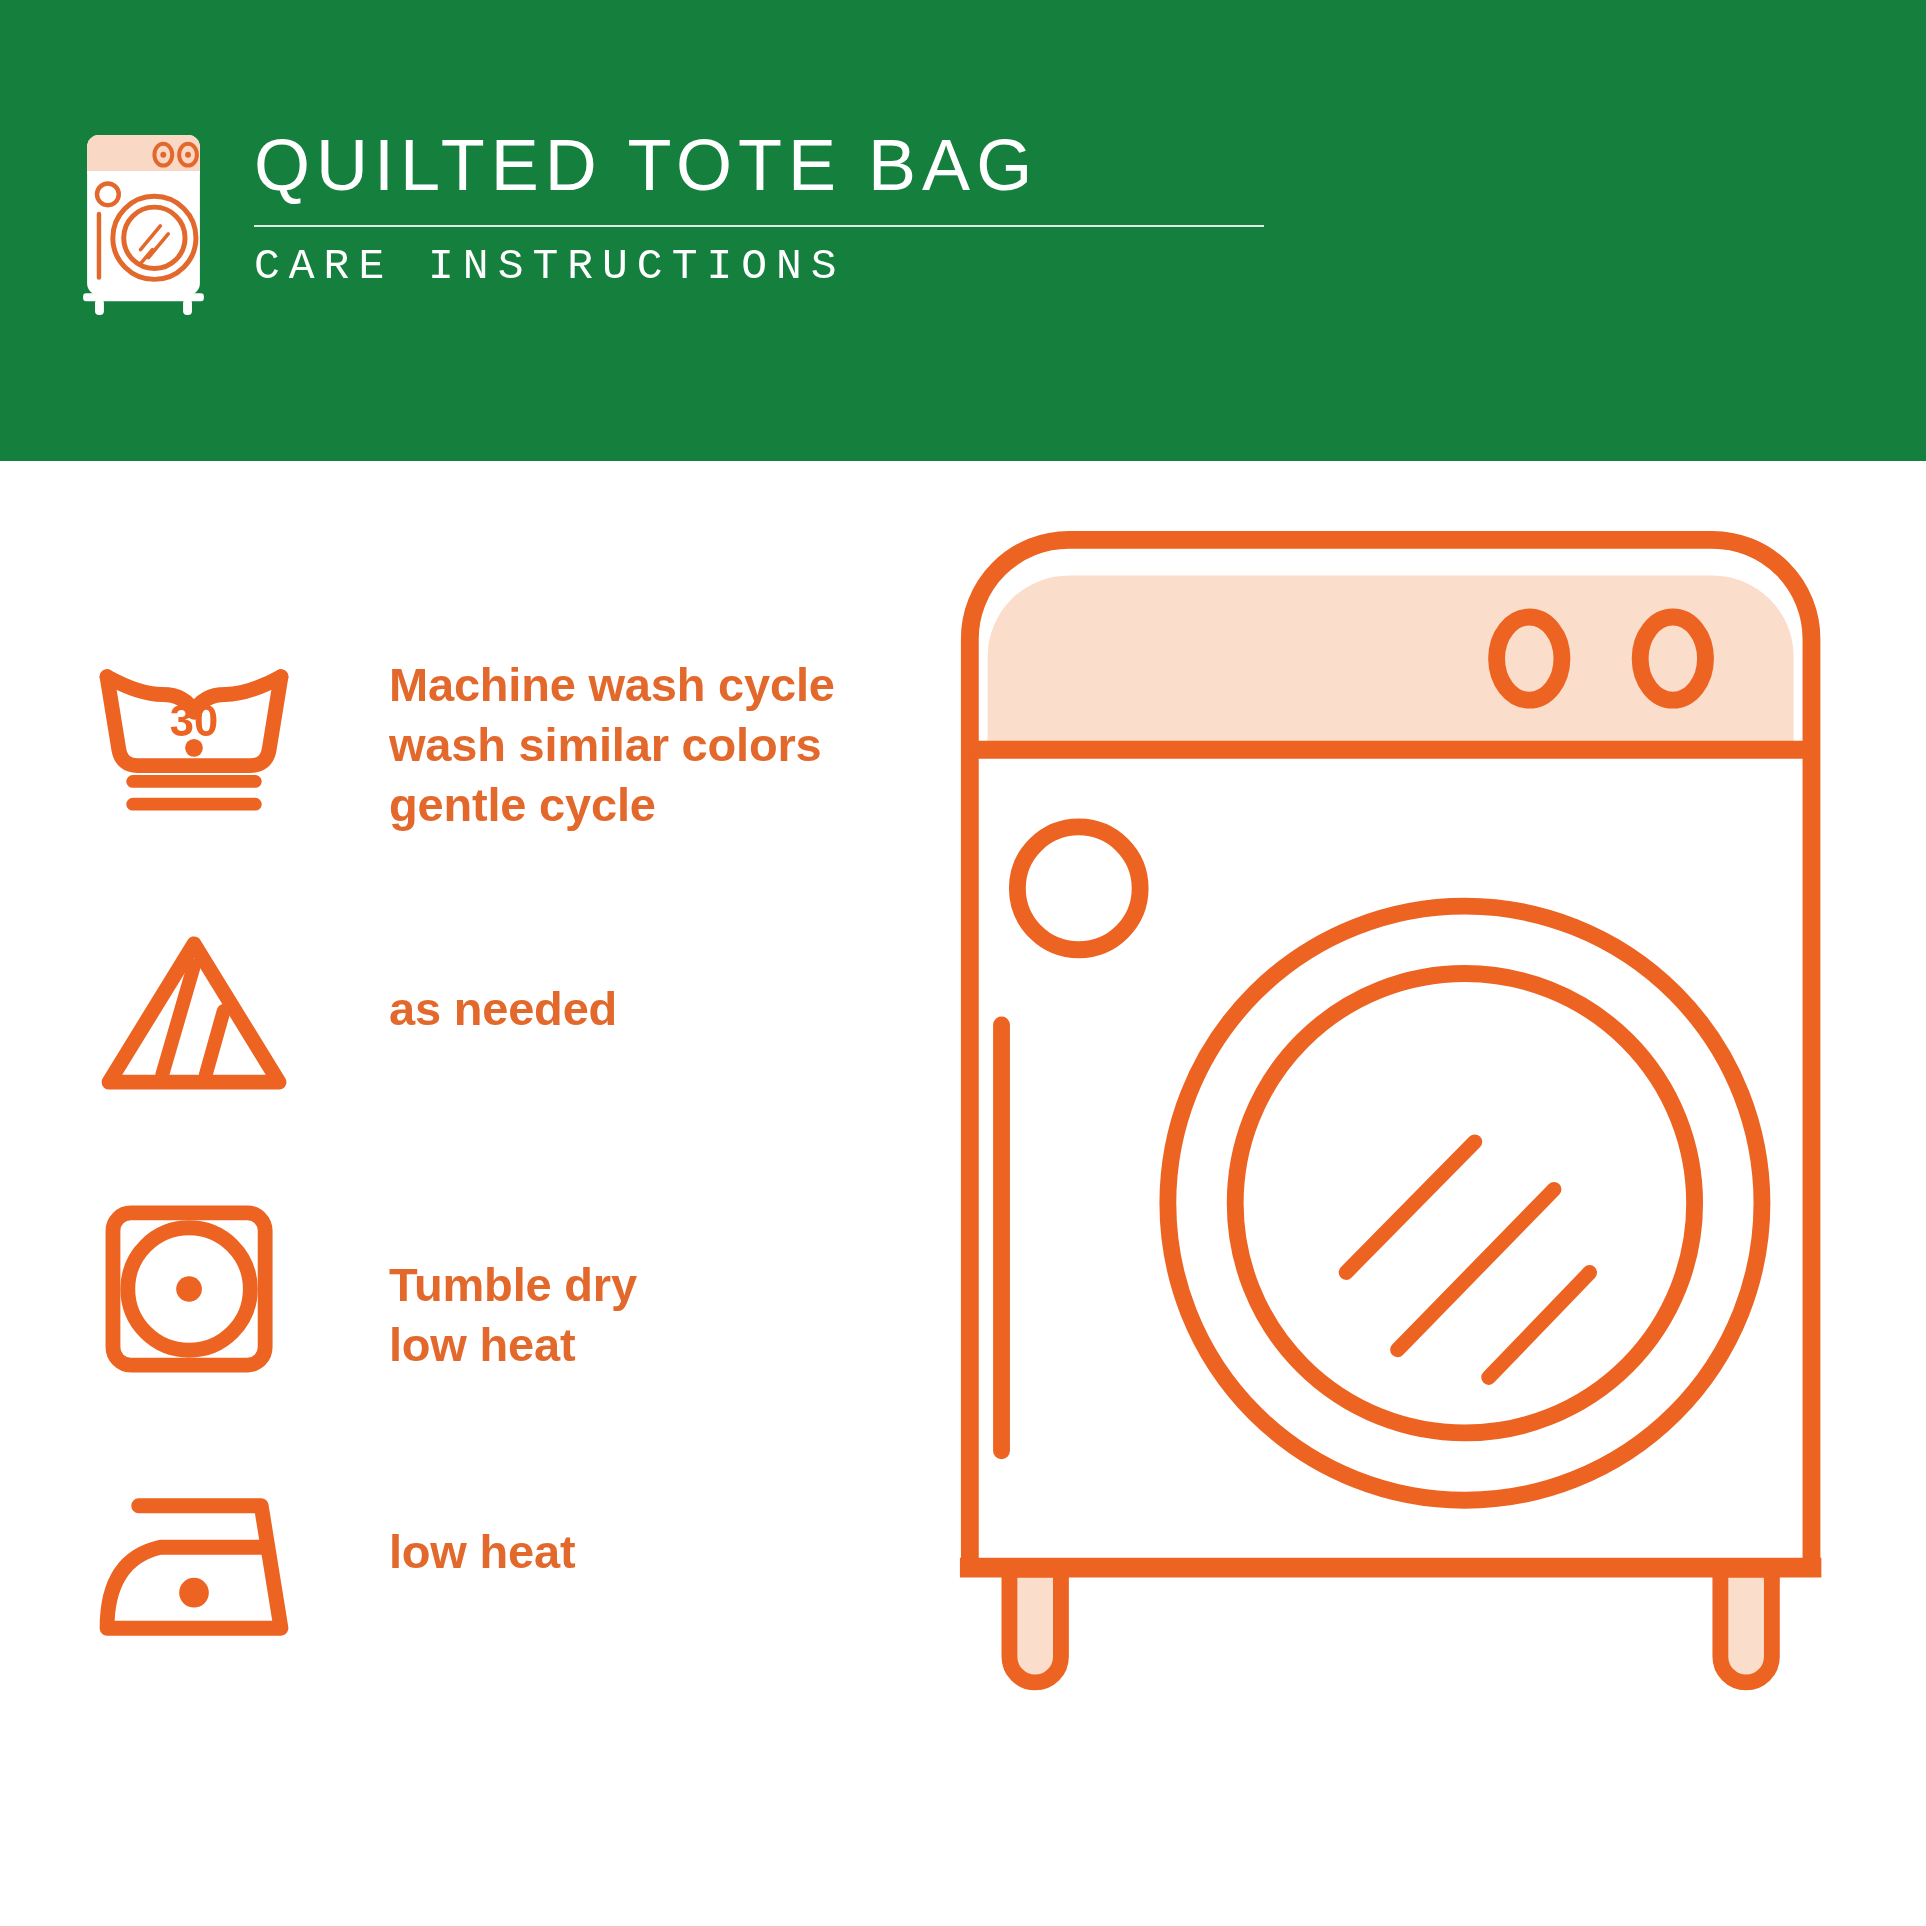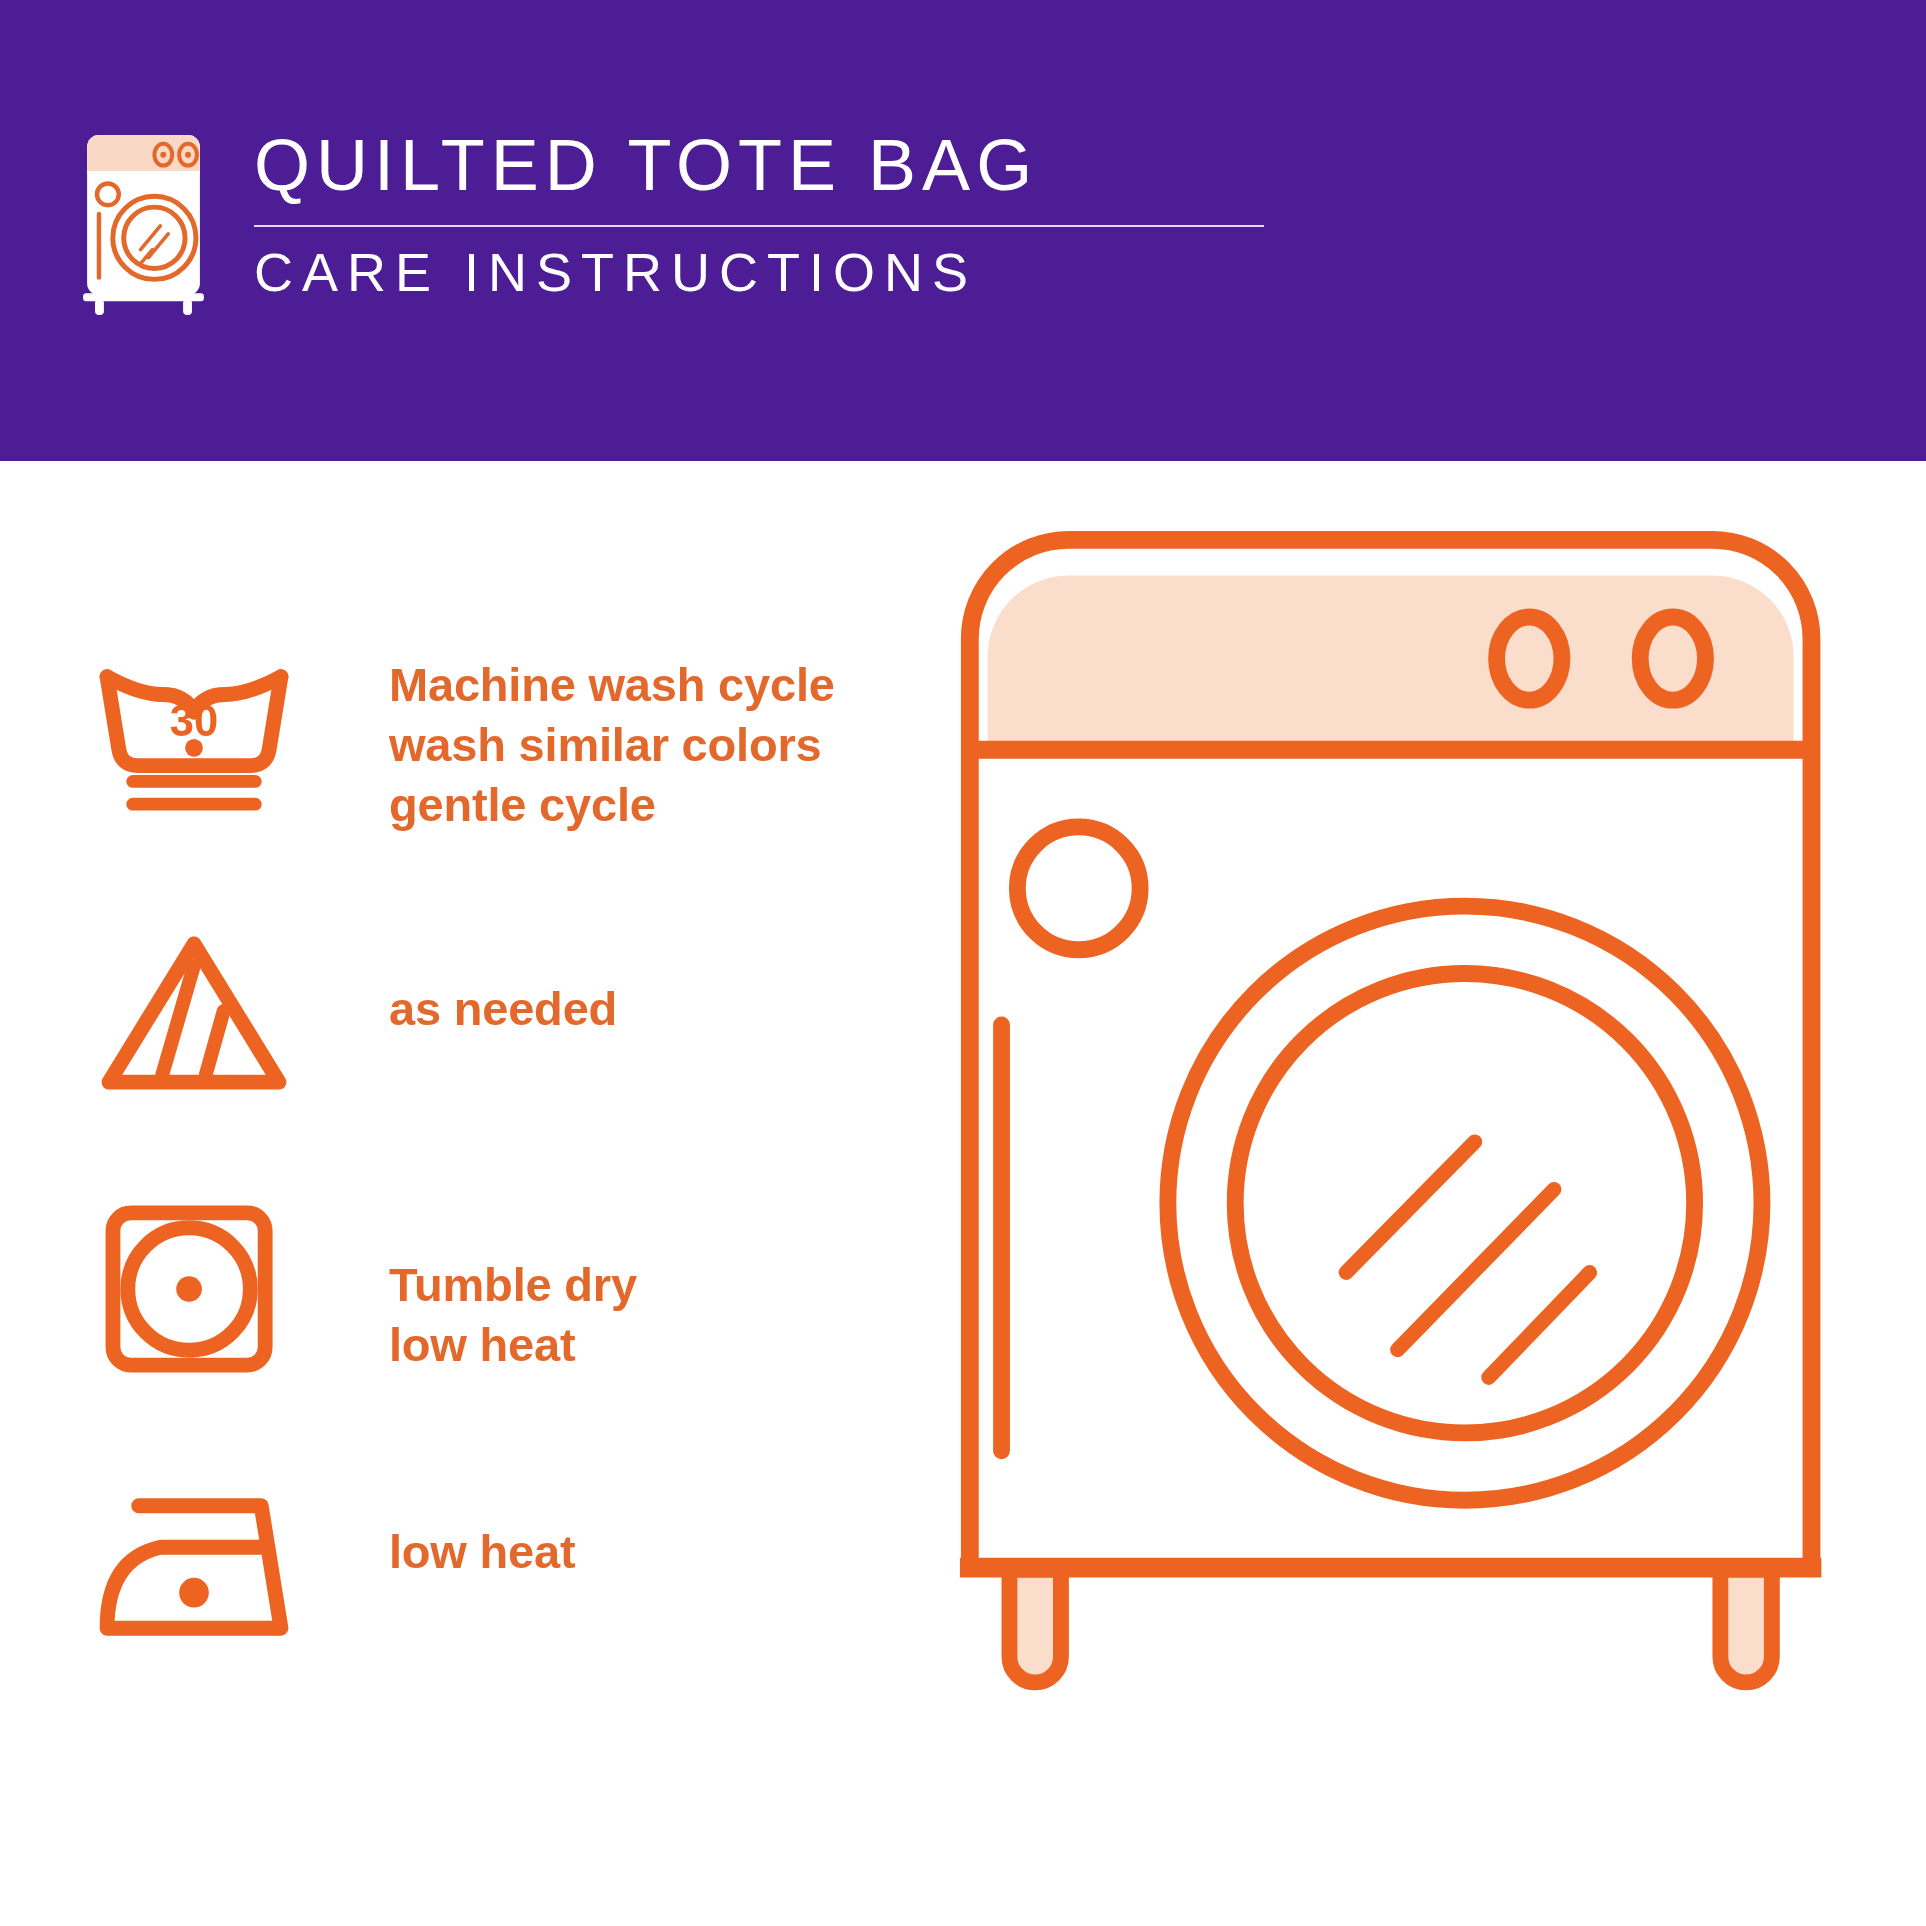--- a/index.html
+++ b/index.html
@@ -6,41 +6,41 @@
   body{
     width:1927px;height:1927px;
     background:#ffffff;
     font-family:"Liberation Sans", sans-serif;
     overflow:hidden;
     position:relative;
   }
   
   #header{
     position:absolute;left:0;top:0;width:1927px;height:461px;
-    background:#4c1d95;
+    background:#15803d;
   }
   #header-inner{
     position:absolute;left:69px;top:127px;
     display:flex;align-items:flex-start;
   }
   #brand-logo{width:149px;height:188px;flex:none;margin-right:36px;}
   #title-block{padding-top:2px;}
   .title-line1{
     color:#FFFFFF;font-size:72px;letter-spacing:6px;
     font-weight:400;line-height:1.0;white-space:nowrap;
     font-family:"Liberation Sans", sans-serif;
   }
   .title-rule{
     height:2px;background:rgba(255,255,255,.85);
     margin:24px 0 18px 0;width:1010px;
   }
   .title-line2{
-    color:#FFFFFF;font-size:54px;letter-spacing:9px;
+    color:#FFFFFF;font-size:43px;letter-spacing:9px;
     font-weight:400;line-height:1.0;white-space:nowrap;
-    font-family:Liberation Sans, sans-serif;
+    font-family:Liberation Mono, monospace;
   }
   
   #content{
     position:absolute;left:0;top:461px;width:1927px;height:1465px;
   }
   #care-list{
     position:absolute;left:95px;top:178px;width:822px;margin-top:12px;
   }
   .care-row{
     display:flex;align-items:flex-start;height:277px;

